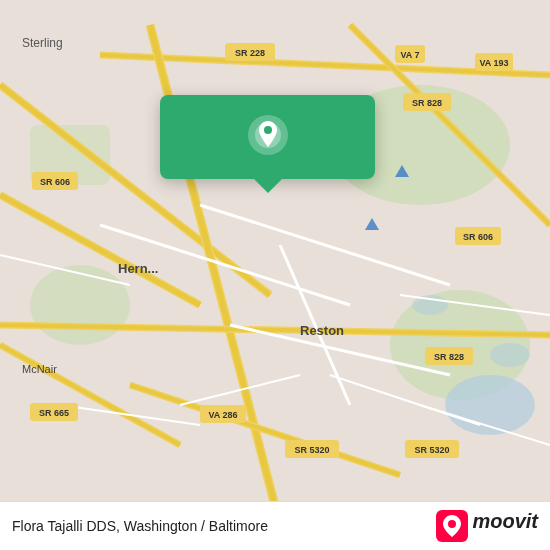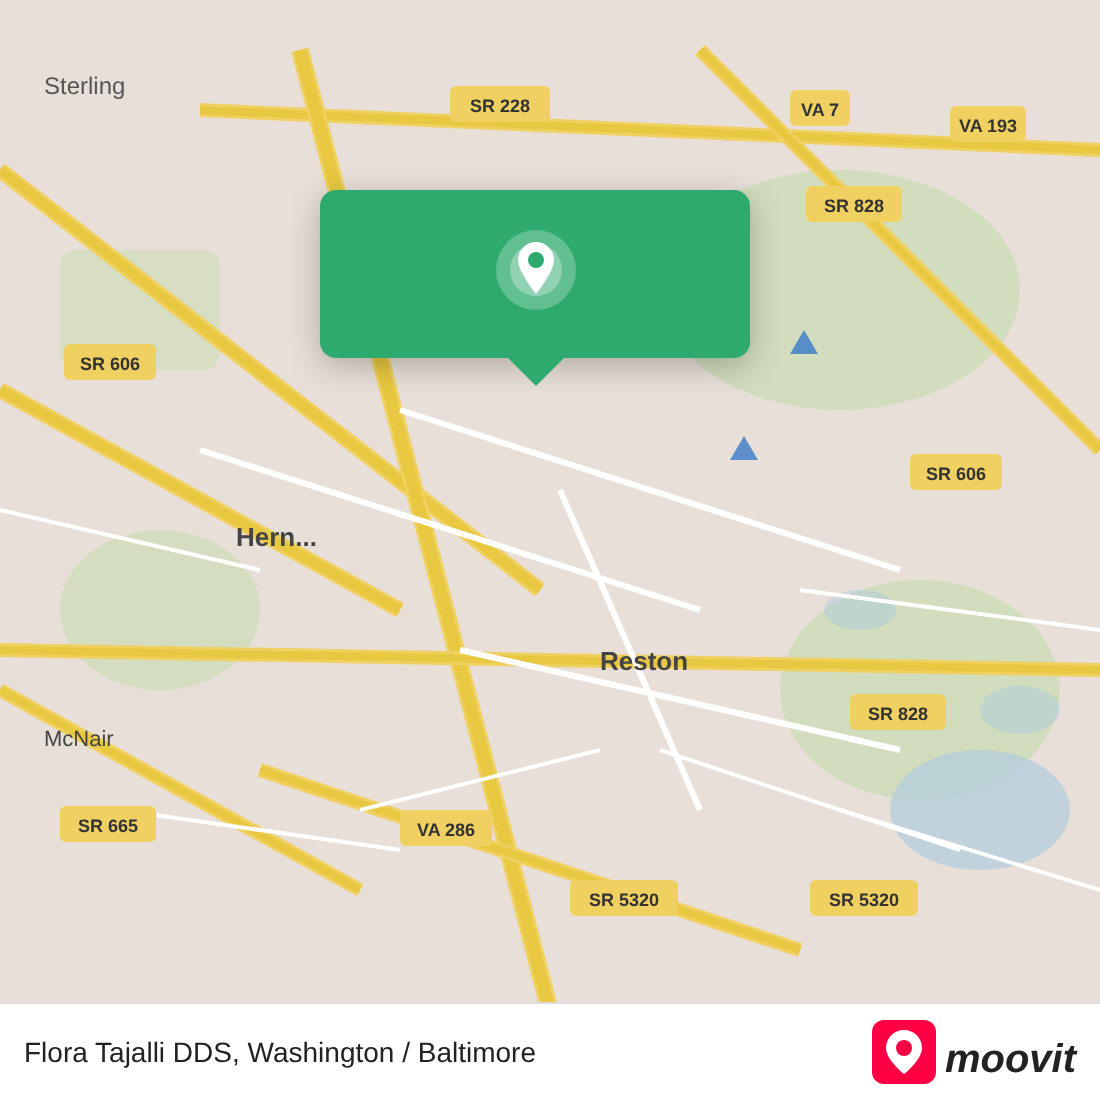--- a/index.html
+++ b/index.html
@@ -105,21 +105,21 @@
     }
 
     .place-name {
       font-size: 14px;
       font-weight: normal;
       color: #222;
     }
 
     .moovit-logo {
       display: flex;
-      align-items: flex-end;
+      align-items: flex-start;
       gap: 4px;
     }
 
     .moovit-icon {
       width: 32px;
       height: 32px;
     }
 
     .moovit-text {
       font-size: 20px;

